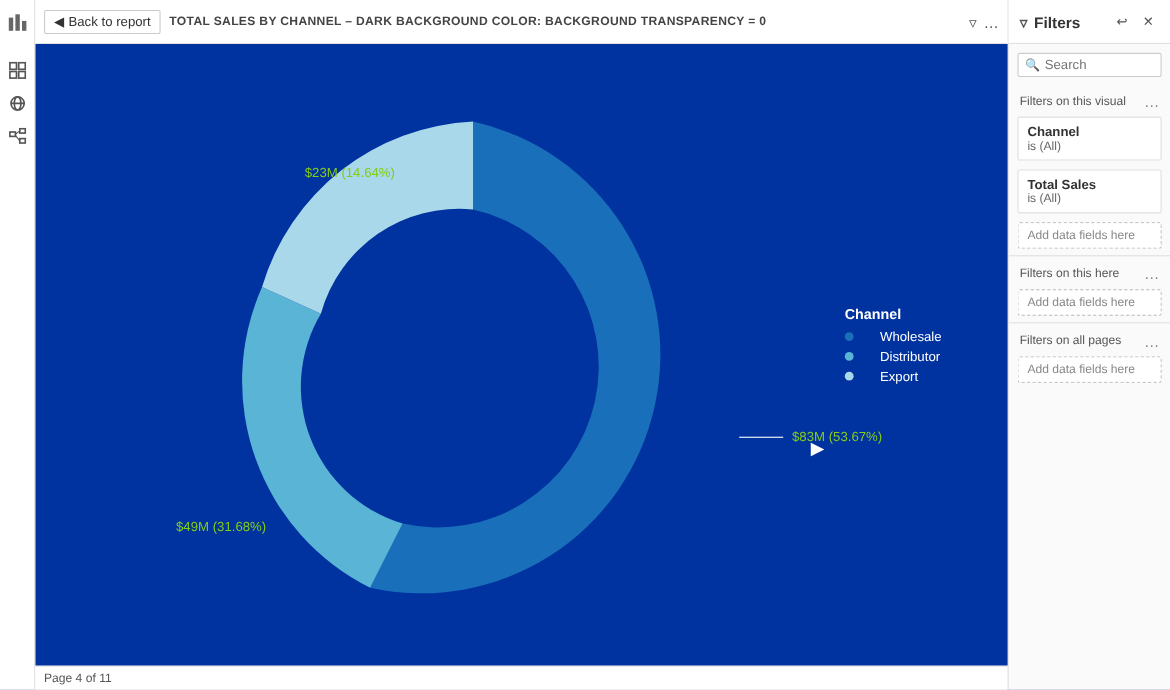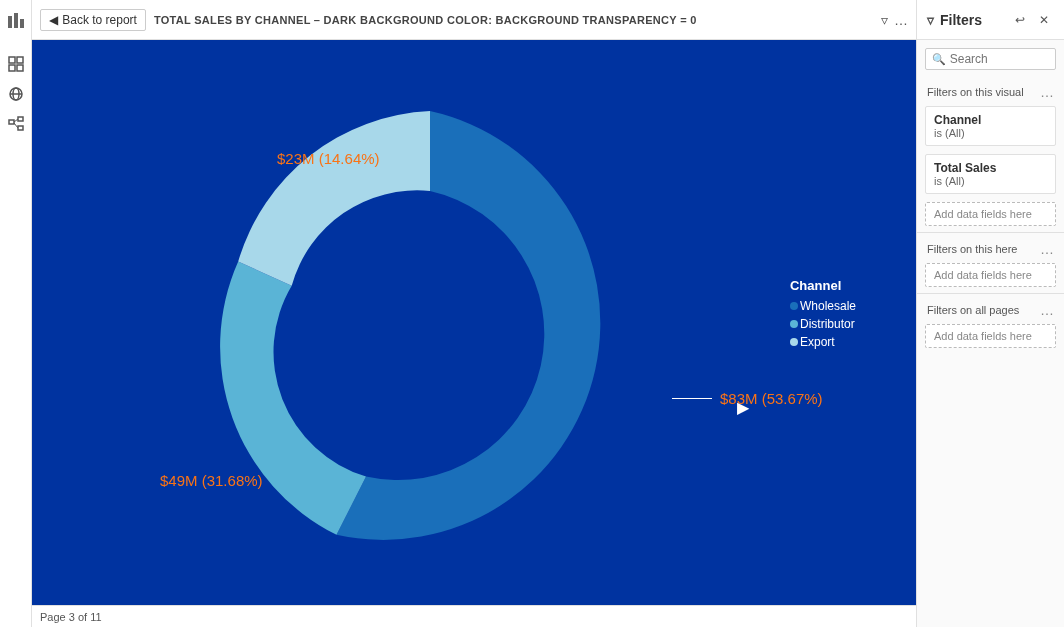--- a/index.html
+++ b/index.html
@@ -93,36 +93,36 @@
     }
     .legend-title {
       font-size: 13px;
       font-weight: 600;
       margin-bottom: 6px;
       color: #fff;
     }
     .legend-item {
       display: flex;
       align-items: center;
-      gap: 2px;
+      gap: 24px;
       font-size: 12px;
       color: #fff;
       margin-bottom: 4px;
     }
     .legend-dot {
       width: 8px;
       height: 8px;
       border-radius: 50%;
     }
 
     
     .data-label {
       position: absolute;
-      color: #f97316;
-      font-size: 15px;
+      color: #84cc16;
+      font-size: 12px;
       white-space: nowrap;
     }
 
     
     .bottom-bar {
       height: 22px;
       background: #fff;
       border-top: 1px solid #e0e0e0;
       display: flex;
       align-items: center;
@@ -346,21 +346,21 @@
         <div class="legend-dot" style="background:#a8d8ea;"></div>
         <span>Export</span>
       </div>
     </div>
 
     <div style="position:absolute; top:358px; left:705px; color:#fff; font-size:16px; pointer-events:none;">▶</div>
 
   </div>
 
   <div class="bottom-bar">
-    <span>Page 3 of 11</span>
+    <span>Page 4 of 11</span>
   </div>
 </div>
 
 <div class="right-panel">
   <div class="panel-header">
     <div class="panel-header-title">
       <span style="color:#555; font-size:14px;">▿</span>
       <span>Filters</span>
     </div>
     <div class="panel-header-icons">

